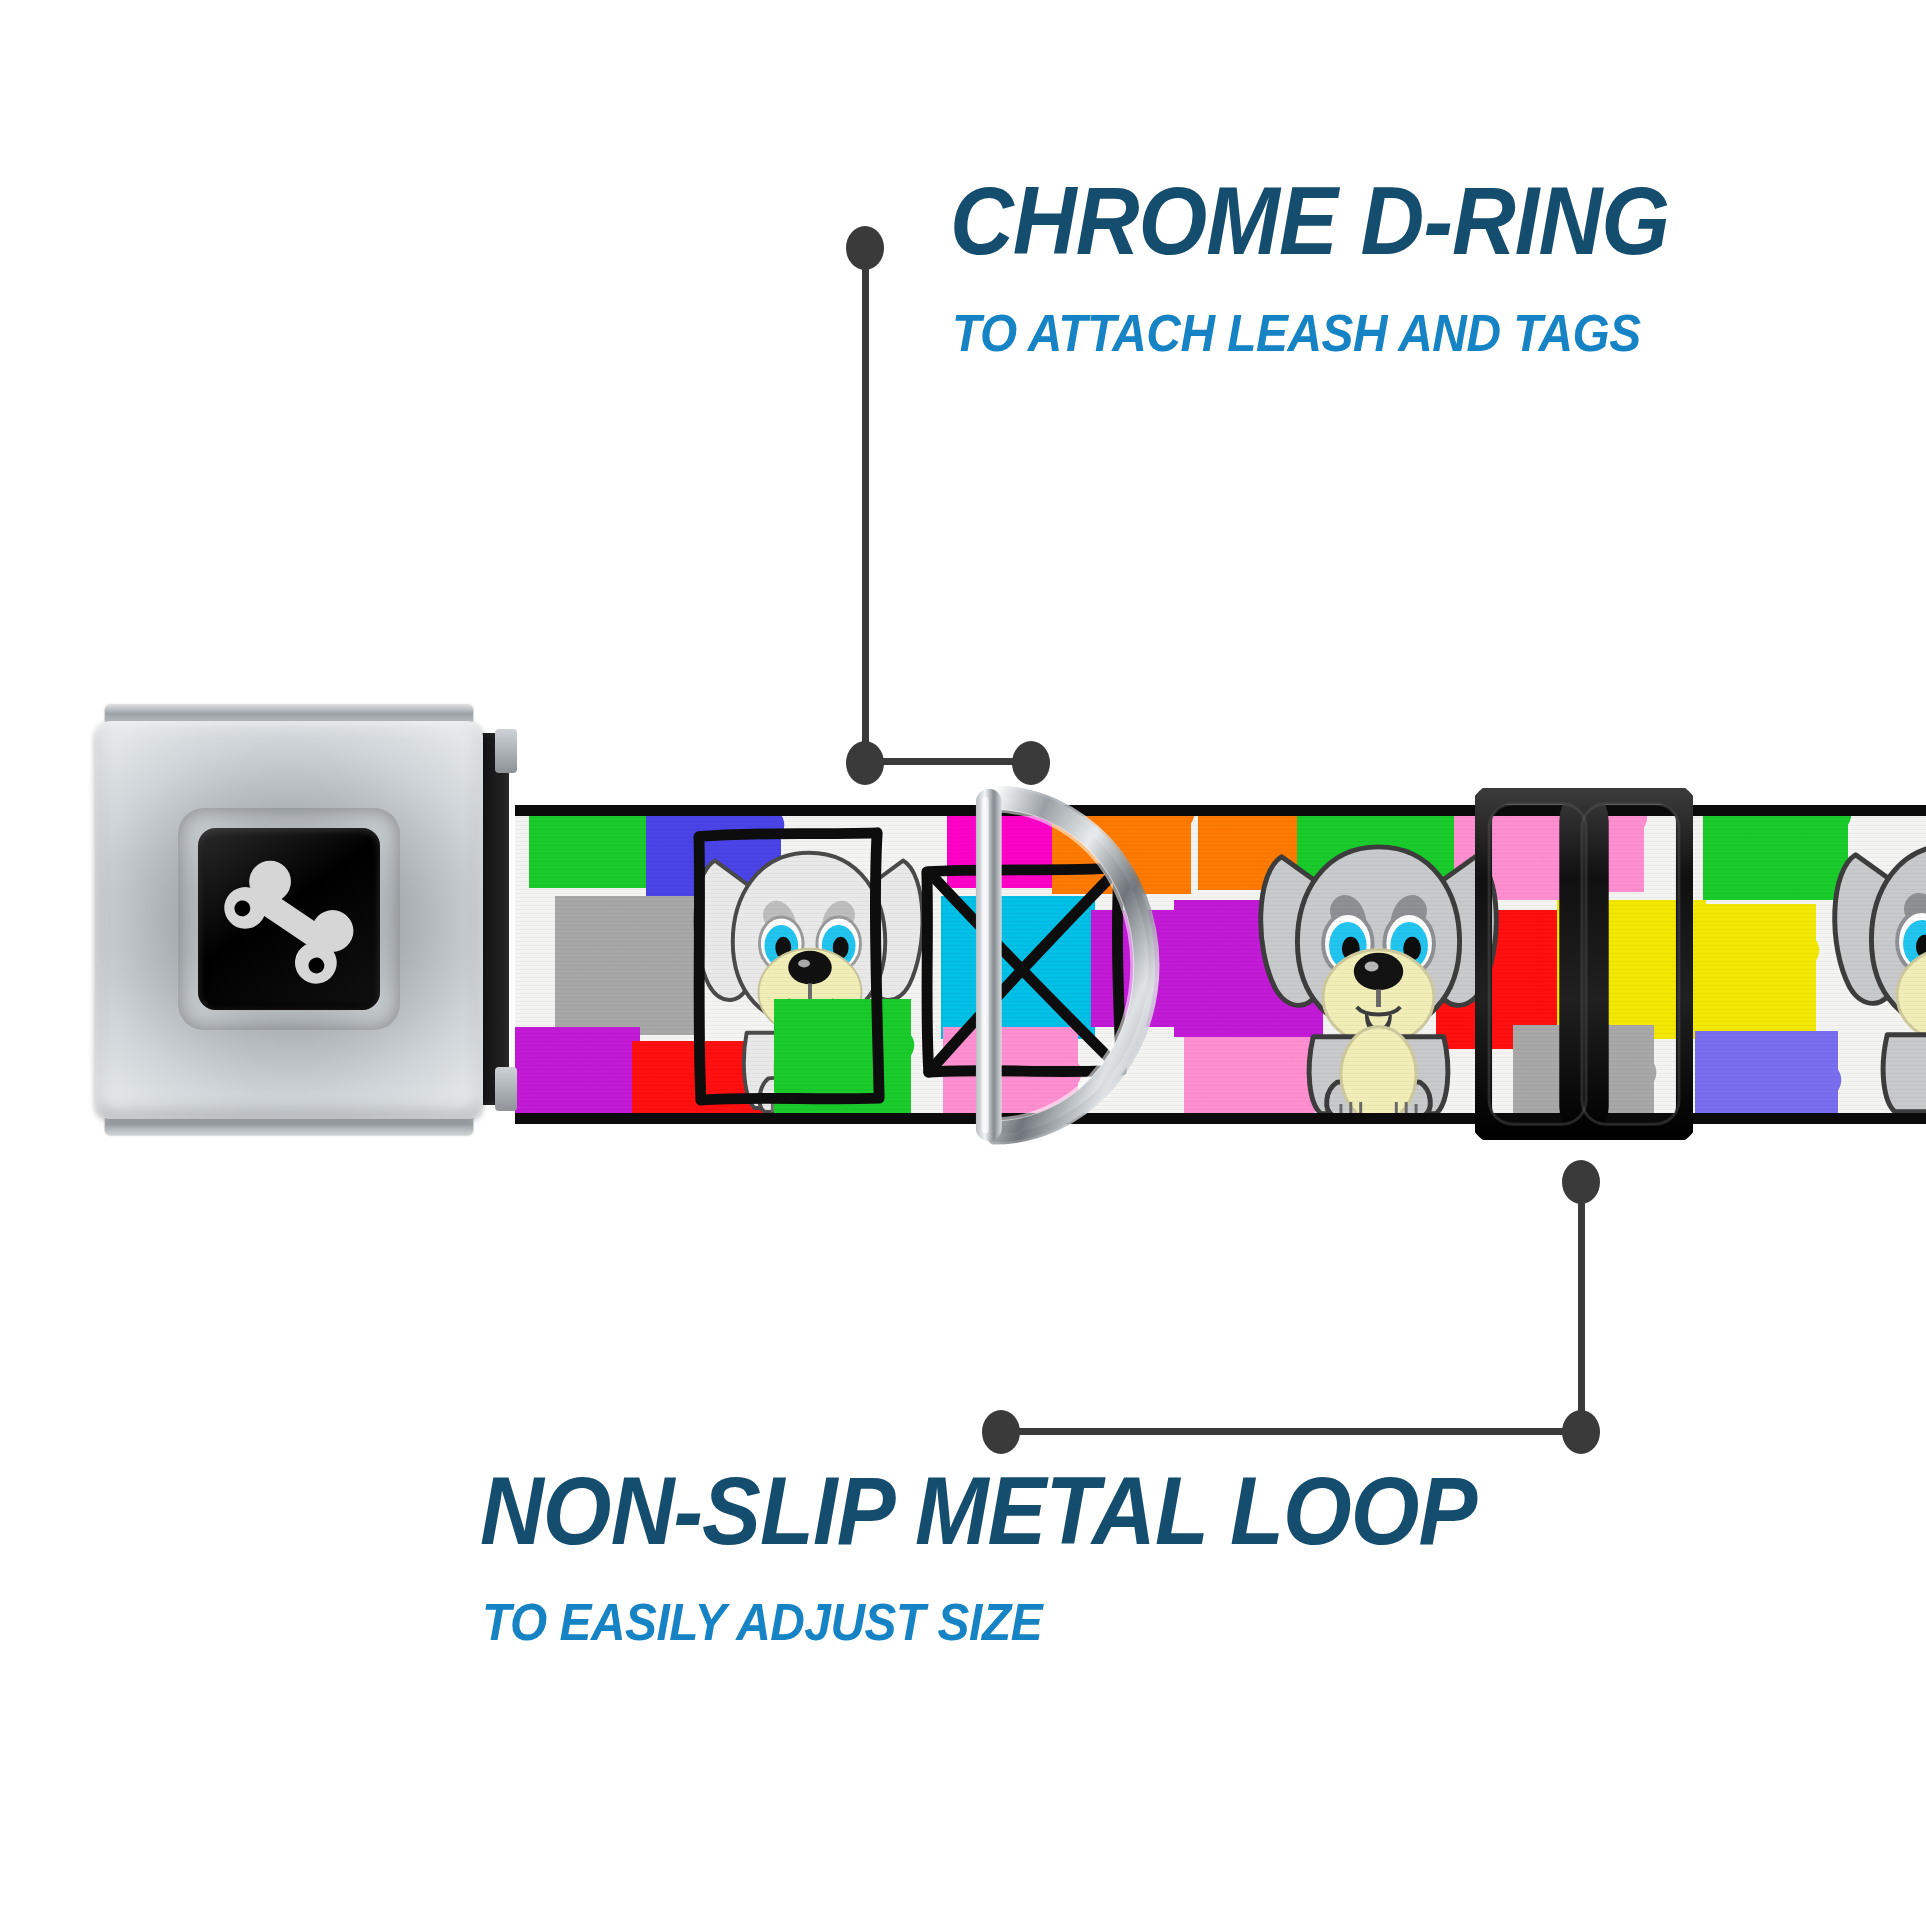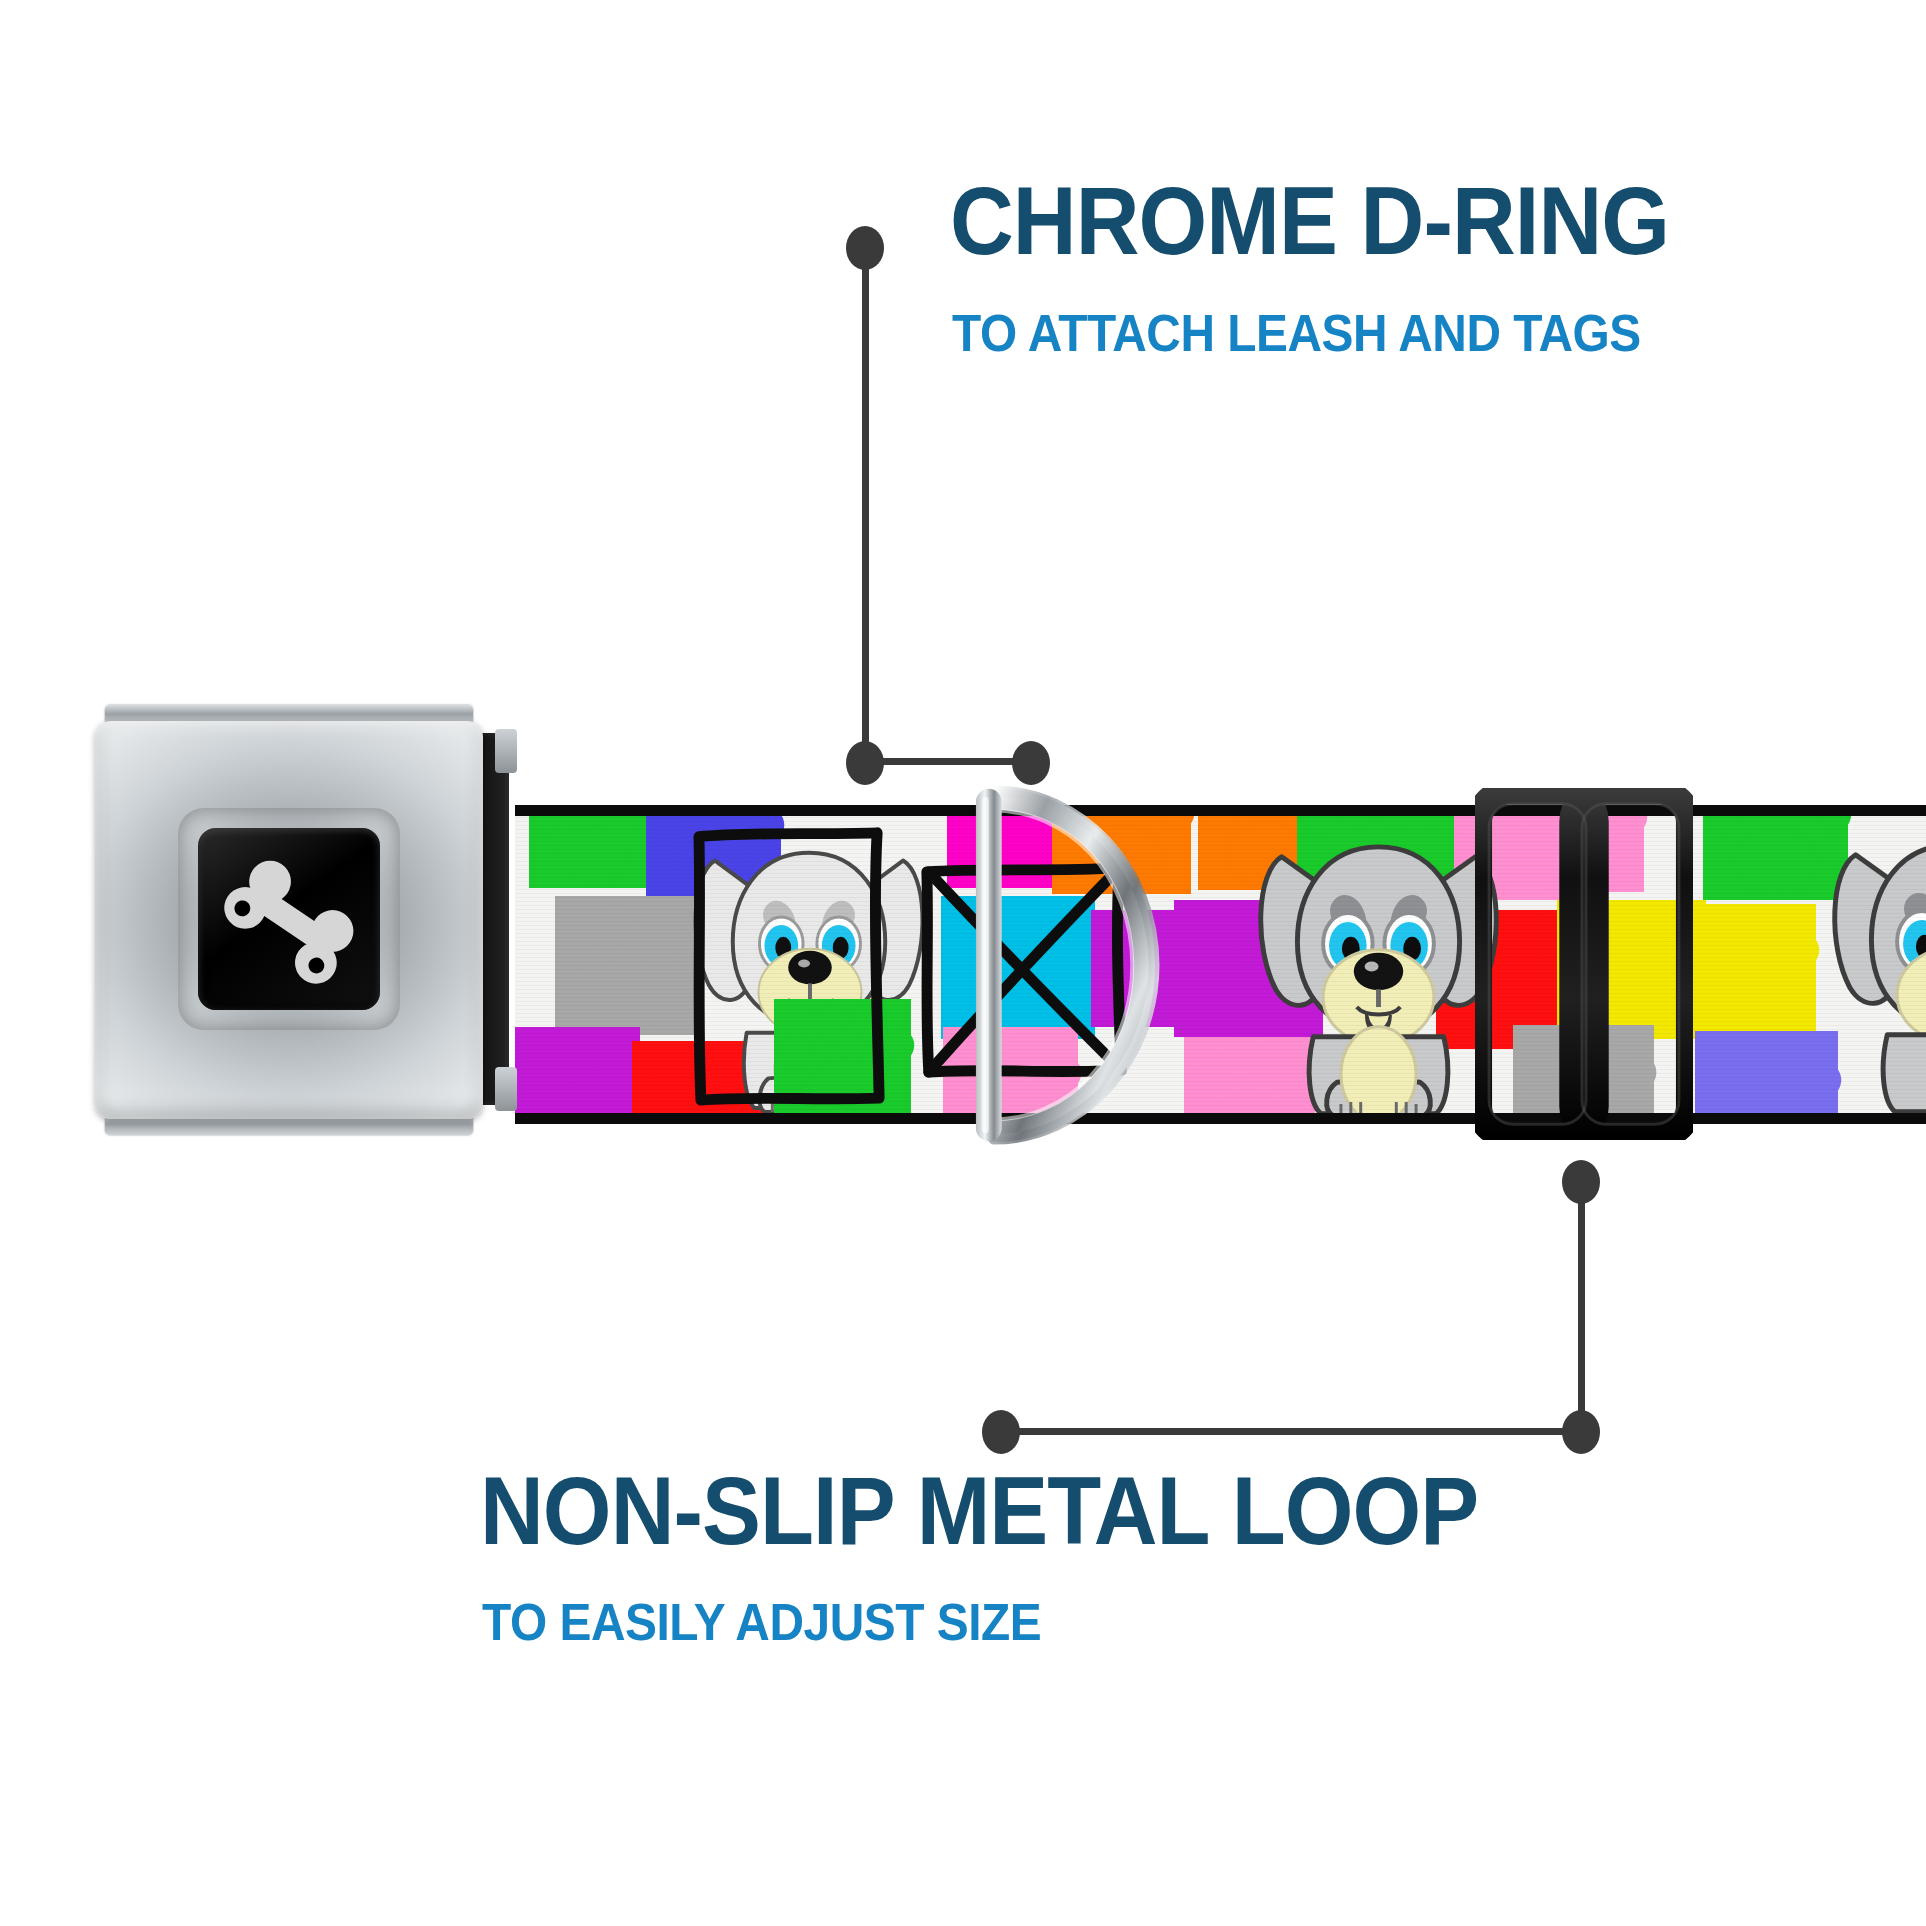--- a/index.html
+++ b/index.html
@@ -1,21 +1,21 @@
 <!DOCTYPE html>
 <html><head>
 <meta charset="utf-8">
 <style>
   html,body{margin:0;padding:0;}
   body{
     width:1927px;height:1927px;background:#ffffff;
     font-family:"Liberation Sans", sans-serif;
     overflow:hidden;position:relative;
   }
-  .stage{position:absolute;inset:0;width:1606px;height:1927px;}
+  .stage{position:absolute;inset:0;width:1606px;height:1927px;font-style:italic;}
 
   
   .callout-head{
     position:absolute;font-weight:bold;letter-spacing:-1px;
     line-height:1;white-space:nowrap;
     font-family:"Liberation Sans", sans-serif;
     transform:scaleX(0.92);transform-origin:left center;
   }
   .callout-sub{
     position:absolute;font-weight:bold;letter-spacing:-0.5px;

